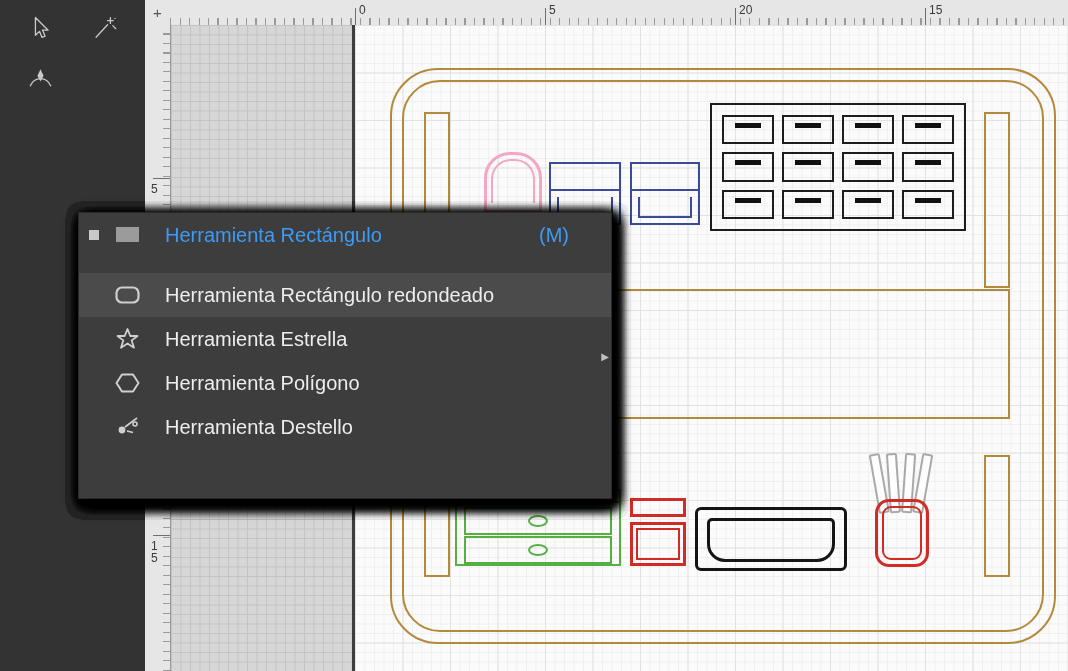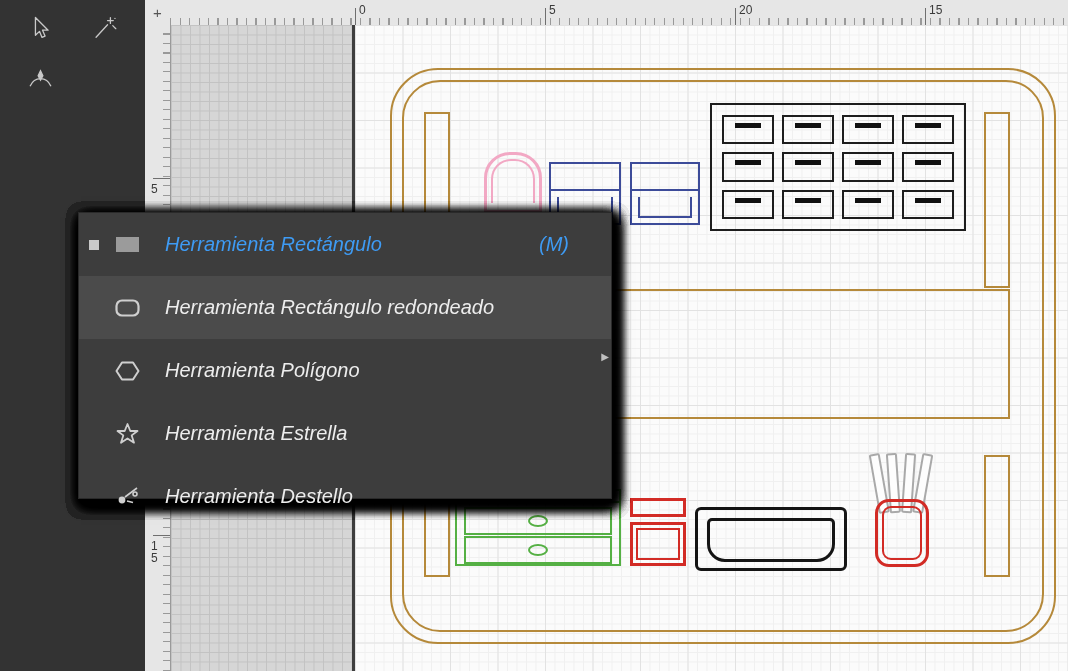--- a/index.html
+++ b/index.html
@@ -96,22 +96,22 @@
 
   .pens{left:524px;top:428px;width:60px;height:60px;}
   .pen{position:absolute;top:0;width:7px;height:56px;background:#fdfdfd;border:2px solid #a9a9a9;
        border-radius:2px;transform-origin:50% 100%;}
   .cup{left:520px;top:474px;width:54px;height:68px;border:3px solid #d22b25;border-radius:14px;background:transparent;}
   .cup::before{content:"";position:absolute;inset:4px;border:2px solid #d22b25;border-radius:9px;}
 
   
   .flyout{position:absolute;left:78px;top:212px;width:532px;height:285px;background:#3d3d3d;
           border:1px solid #2a2a2a;box-shadow:3px 5px 14px rgba(0,0,0,.5);z-index:60;}
-  .mrow{position:relative;height:63px;display:flex;align-items:center;padding-left:10px;font-style:italic;}
-  .mrow.hl{background:#4b4b4b;}
+  .mrow{position:relative;height:44px;display:flex;align-items:center;padding-left:10px;}
+  .mrow.hl{background:#4b4b4b;margin-top:16px;}
   .m-ind{width:10px;height:10px;margin-right:14px;background:transparent;flex:0 0 auto;}
   .mrow.sel .m-ind{background:#c9c9c9;}
   .m-icon{width:30px;height:24px;margin-right:22px;flex:0 0 auto;}
   .m-label{font-size:20px;color:#ededed;}
   .mrow.sel .m-label,.mrow.sel .m-short{color:#3e9bf4;}
   .m-short{position:absolute;right:42px;font-size:20px;color:#ededed;}
   .tearoff{position:absolute;right:2px;top:50%;transform:translateY(-50%);color:#c0c0c0;font-size:10px;}
 </style>
 </head>
 <body>
@@ -372,31 +372,31 @@
       <span class="m-ind"></span>
       <svg class="m-icon" viewBox="0 0 30 24">
           <rect x="3.5" y="4.5" width="22" height="15" rx="5.5" fill="none" stroke="#cfcfcf" stroke-width="2.2"></rect>
         </svg>
       <span class="m-label">Herramienta Rectángulo redondeado</span>
       <span class="m-short"></span>
     </div>
     <div class="mrow">
       <span class="m-ind"></span>
       <svg class="m-icon" viewBox="0 0 30 24">
-          <polygon points="9,3.5 20,3.5 25.5,12 20,20.5 9,20.5 3.5,12" fill="none" stroke="#cfcfcf" stroke-width="2" stroke-linejoin="round"></polygon>
-        </svg>
-      <span class="m-label">Herramienta Polígono</span>
+          <polygon points="14.5,2 17.3,9 24.5,9 18.7,13.4 21,20.7 14.5,16.4 8,20.7 10.3,13.4 4.5,9 11.7,9" fill="none" stroke="#cfcfcf" stroke-width="1.8" stroke-linejoin="round"></polygon>
+        </svg>
+      <span class="m-label">Herramienta Estrella</span>
       <span class="m-short"></span>
     </div>
     <div class="mrow">
       <span class="m-ind"></span>
       <svg class="m-icon" viewBox="0 0 30 24">
-          <polygon points="14.5,2 17.3,9 24.5,9 18.7,13.4 21,20.7 14.5,16.4 8,20.7 10.3,13.4 4.5,9 11.7,9" fill="none" stroke="#cfcfcf" stroke-width="1.8" stroke-linejoin="round"></polygon>
-        </svg>
-      <span class="m-label">Herramienta Estrella</span>
+          <polygon points="9,3.5 20,3.5 25.5,12 20,20.5 9,20.5 3.5,12" fill="none" stroke="#cfcfcf" stroke-width="2" stroke-linejoin="round"></polygon>
+        </svg>
+      <span class="m-label">Herramienta Polígono</span>
       <span class="m-short"></span>
     </div>
     <div class="mrow">
       <span class="m-ind"></span>
       <svg class="m-icon" viewBox="0 0 30 24" fill="none" stroke="#cfcfcf" stroke-width="1.6">
           <circle cx="9" cy="15" r="3.4" fill="#cfcfcf" stroke="none"></circle>
           <path d="M12 12 L24 3 M14 16 l6 1.5"></path>
           <circle cx="22" cy="9" r="2"></circle>
         </svg>
       <span class="m-label">Herramienta Destello</span>

